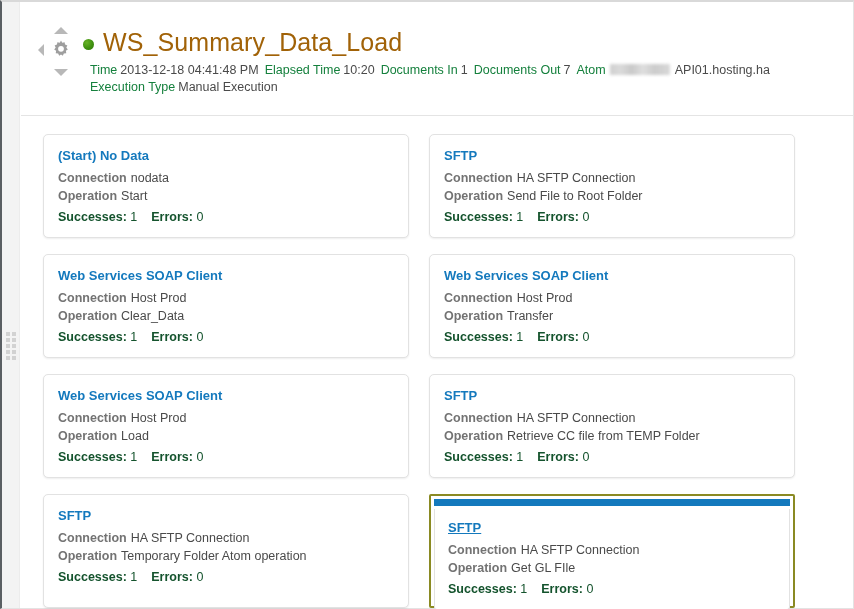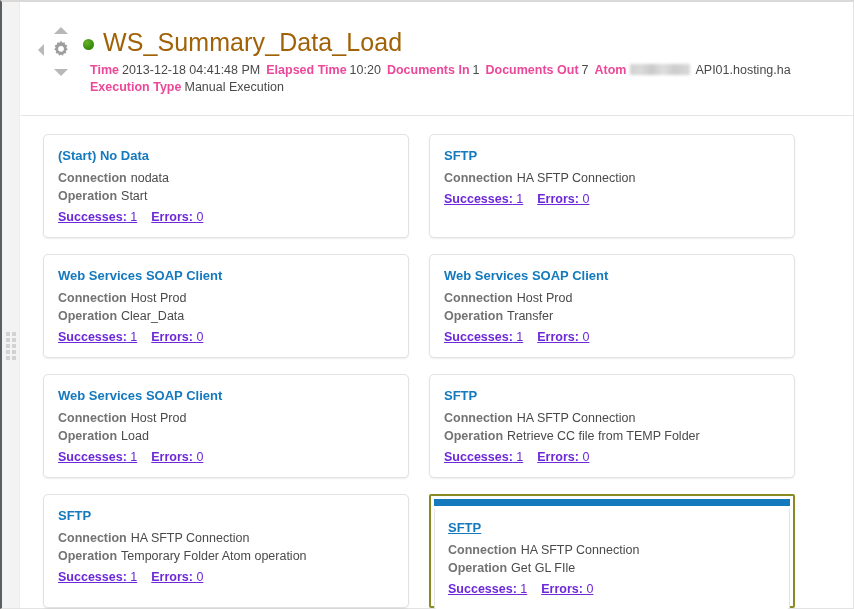--- a/index.html
+++ b/index.html
@@ -124,22 +124,22 @@
     position: absolute;
     left: 69px;
     top: 60px;
     right: 6px;
     font-size: 12.5px;
     color: #3b3b3b;
     line-height: 17px;
   }
   .meta-line { white-space: nowrap; }
   .meta-key {
-    font-weight: bold;
-    color: #ec4899;
+    font-weight: normal;
+    color: #15803d;
   }
   .meta-val {
     color: #4a4a4a;
     margin-left: 3px;
     margin-right: 6px;
   }
   .meta-val.last { margin-right: 0; }
   .redacted {
     display: inline-block;
     width: 60px;
@@ -206,22 +206,21 @@
   }
   .field-val { margin-left: 4px; }
 
   .card-links {
     margin-top: 3px;
     font-size: 12.5px;
     line-height: 18px;
     white-space: nowrap;
   }
   .stat-link {
-    color: #6d28d9;
-    text-decoration: underline;
+    color: #14532d;
     font-weight: bold;
     cursor: pointer;
   }
   .stat-link .num {
     font-weight: normal;
   }
   .link-gap { display: inline-block; width: 14px; }
 
   
   .card.selected {
@@ -303,20 +302,21 @@
   <div id="card-grid">
       <div class="card">
         <div class="card-title">(Start) No Data</div>
         <div class="card-field"><span class="field-key">Connection</span><span class="field-val">nodata</span></div>
         <div class="card-field"><span class="field-key">Operation</span><span class="field-val">Start</span></div>
         <div class="card-links"><a class="stat-link"><span>Successes:</span><span class="num"> 1</span></a><span class="link-gap"></span><a class="stat-link"><span>Errors:</span><span class="num"> 0</span></a></div>
       </div>
       <div class="card">
         <div class="card-title">SFTP</div>
         <div class="card-field"><span class="field-key">Connection</span><span class="field-val">HA SFTP Connection</span></div>
+        <div class="card-field"><span class="field-key">Operation</span><span class="field-val">Send File to Root Folder</span></div>
         <div class="card-links"><a class="stat-link"><span>Successes:</span><span class="num"> 1</span></a><span class="link-gap"></span><a class="stat-link"><span>Errors:</span><span class="num"> 0</span></a></div>
       </div>
       <div class="card">
         <div class="card-title">Web Services SOAP Client</div>
         <div class="card-field"><span class="field-key">Connection</span><span class="field-val">Host Prod</span></div>
         <div class="card-field"><span class="field-key">Operation</span><span class="field-val">Clear_Data</span></div>
         <div class="card-links"><a class="stat-link"><span>Successes:</span><span class="num"> 1</span></a><span class="link-gap"></span><a class="stat-link"><span>Errors:</span><span class="num"> 0</span></a></div>
       </div>
       <div class="card">
         <div class="card-title">Web Services SOAP Client</div>

